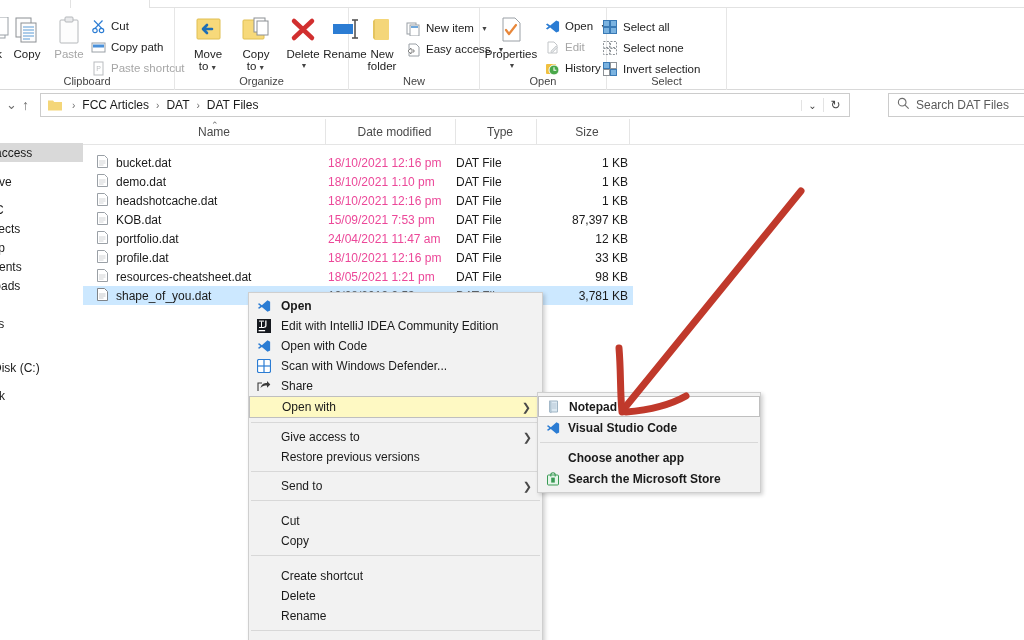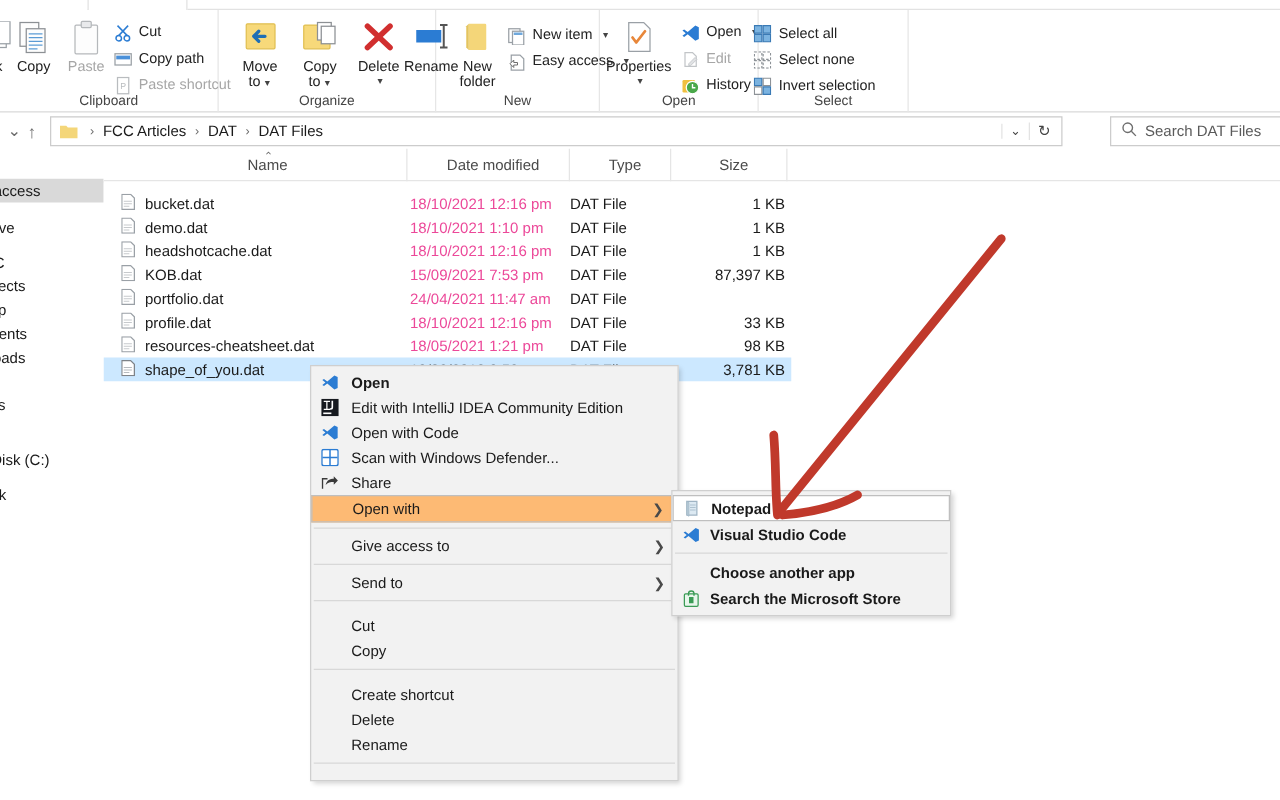--- a/index.html
+++ b/index.html
@@ -108,21 +108,21 @@
     padding: 3px 0 3px 0;
     z-index: 40;
   }
   .ctxitem {
     position: relative; height: 20px; display: flex; align-items: center;
     font-size: 12px; color: #1a1a1a; padding-left: 8px;
   }
   .ctxitem .cico { width: 20px; height: 16px; display: flex; align-items: center; justify-content: flex-start; flex: none; }
   .ctxitem .clabel { padding-left: 4px; }
   .ctxitem.bold .clabel { font-weight: bold; }
-  .ctxitem.hover { background: #fdba74; border: 1px solid #bfbfbf; height: 22px; }
+  .ctxitem.hover { background: #fef9c3; border: 1px solid #bfbfbf; height: 22px; }
   .ctxitem .arrow { position: absolute; right: 10px; font-size: 11px; color: #4a4a4a; font-weight: 300; }
   .ctxsep { height: 1px; background: #d8d8d8; margin: 4px 2px 4px 2px; }
   .ctxgap { height: 6px; }
 
   
   .submenu {
     position: absolute; left: 537px; top: 392px; width: 224px;
     background: #f2f2f2; border: 1px solid #cfcfcf;
     box-shadow: 2px 2px 4px rgba(0,0,0,0.18);
     padding: 3px 0; z-index: 50;
@@ -538,20 +538,21 @@
               <g stroke="#c6c9cc" stroke-width="0.8">
                 <line x1="2" y1="6" x2="8.5" y2="6"></line>
                 <line x1="2" y1="8" x2="8.5" y2="8"></line>
                 <line x1="2" y1="10" x2="6.5" y2="10"></line>
               </g>
             </svg></span>
         <span>portfolio.dat</span>
       </div>
       <div class="fdate">24/04/2021 11:47 am</div>
       <div class="ftype">DAT File</div>
+      <div class="fsize">12 KB</div>
     </div>
 
     <div class="frow" style="top:102px;">
       <div class="fname">
         <span><svg width="11" height="13" viewBox="0 0 11 13">
               <path d="M0.5 0.5 h7 l3 3 v9 h-10 z" fill="#fff" stroke="#9aa0a6"></path>
               <g stroke="#c6c9cc" stroke-width="0.8">
                 <line x1="2" y1="6" x2="8.5" y2="6"></line>
                 <line x1="2" y1="8" x2="8.5" y2="8"></line>
                 <line x1="2" y1="10" x2="6.5" y2="10"></line>
@@ -661,20 +662,24 @@
     </div>
 
     <div class="ctxsep"></div>
 
     <div class="ctxitem">
       <span class="cico"></span>
       <span class="clabel">Give access to</span>
       <span class="arrow">❯</span>
     </div>
 
+    <div class="ctxitem">
+      <span class="cico"></span>
+      <span class="clabel">Restore previous versions</span>
+    </div>
 
     <div class="ctxsep"></div>
 
     <div class="ctxitem">
       <span class="cico"></span>
       <span class="clabel">Send to</span>
       <span class="arrow">❯</span>
     </div>
 
     <div class="ctxsep"></div>

